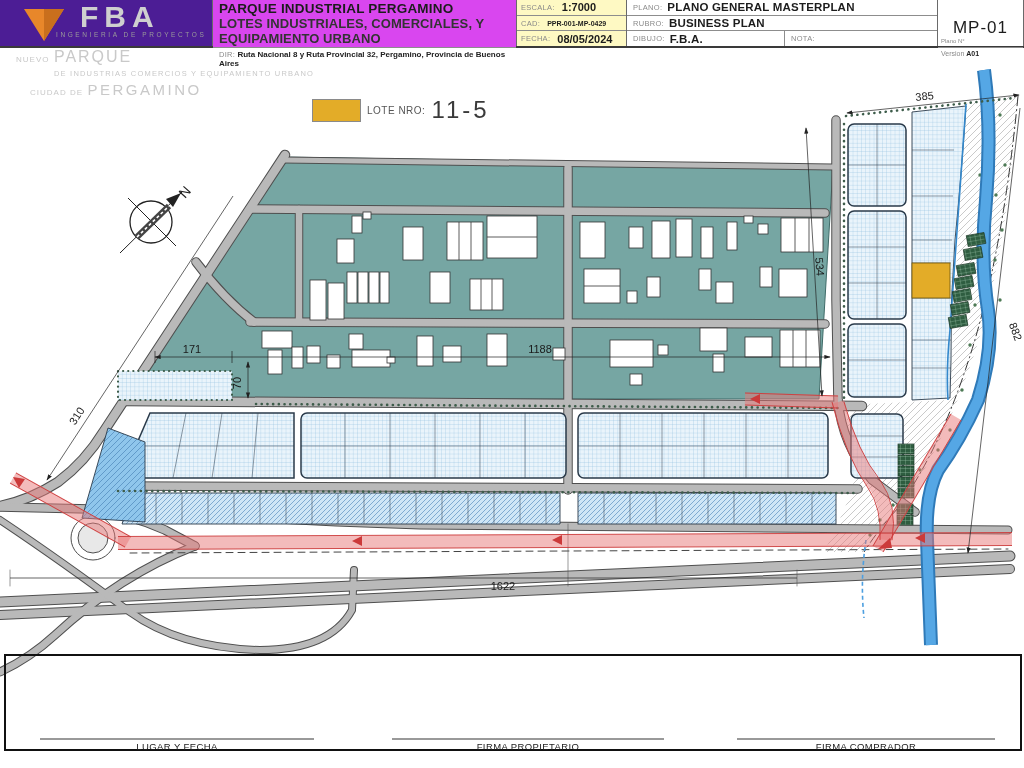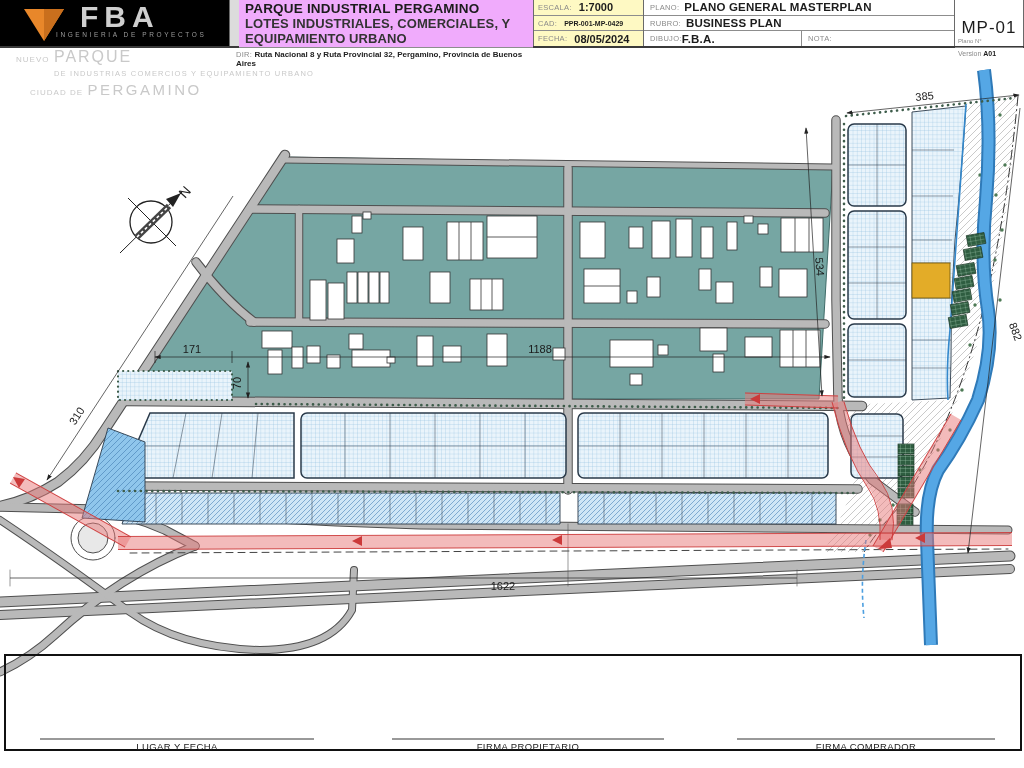--- a/index.html
+++ b/index.html
@@ -3,43 +3,43 @@
 <meta charset="utf-8">
 <style>
   html,body{margin:0;padding:0;background:#fff;}
   .sheet{position:relative;width:1024px;height:768px;background:#fff;overflow:hidden;
          font-family:"Liberation Sans",sans-serif;color:#222;}
   
   .tb{position:absolute;left:0;top:0;width:1024px;height:48px;background:#dcdcdc;
       border-bottom:2px solid #3a3a3a;display:flex;box-sizing:border-box;}
   .tb *{box-sizing:border-box;}
   .tb .cell{border-right:1px solid #6a6a6a;height:100%;}
-  .logo-cell{width:230px;position:relative;background:#000000;}
+  .logo-cell{width:213px;position:relative;background:#4c1d95;}
   .logo-tri{position:absolute;left:22px;top:5px;}
   .logo-brand{position:absolute;left:80px;top:0px;font-size:30px;font-weight:bold;
               letter-spacing:6px;color:#cfcfcf;}
   .logo-tag{position:absolute;left:56px;top:31px;font-size:6.5px;letter-spacing:2.6px;color:#9a9a9a;}
   .proj-cell{width:304px;display:flex;flex-direction:column;}
-  .proj-top{flex:0 0 29px;background:#f0abfc;border-bottom:1px solid #8d8d8d;padding:1px 6px;margin-left:9px;}
+  .proj-top{flex:0 0 29px;background:#d946ef;border-bottom:1px solid #8d8d8d;padding:1px 6px;}
   .proj-title{font-size:13.5px;font-weight:bold;letter-spacing:.2px;line-height:15px;color:#1c1c1c;}
   .proj-sub{font-size:13px;font-weight:bold;color:#333;letter-spacing:.1px;}
   .proj-dir{flex:1;background:#fff;padding:2px 6px;font-size:8px;color:#222;font-weight:bold;}
   .lbl{color:#8a8a8a;font-weight:normal;font-size:7.5px;letter-spacing:.3px;}
   .meta1-cell{width:110px;display:flex;flex-direction:column;background:#dcdcdc;}
   .mrow{flex:1;background:#fef9c3;border-bottom:1px solid #8d8d8d;display:flex;align-items:center;
         padding:0 4px;gap:7px;white-space:nowrap;overflow:hidden;}
   .mrow:last-child{border-bottom:none;}
   .v-lg{font-size:11px;font-weight:bold;color:#1c1c1c;}
   .v-sm{font-size:7px;font-weight:bold;color:#1c1c1c;}
   .meta2-cell{width:311px;display:flex;flex-direction:column;}
   .m2row{flex:1;background:#fff;border-bottom:1px solid #8d8d8d;display:flex;align-items:center;
          padding:0 6px;gap:5px;white-space:nowrap;}
   .m2row:last-child{border-bottom:none;padding:0;}
   .v-md{font-size:11.5px;font-weight:bold;color:#1c1c1c;letter-spacing:.2px;}
-  .half{flex:1;height:100%;display:flex;align-items:center;padding:0 6px;}
+  .half{flex:1;height:100%;display:flex;align-items:center;gap:5px;padding:0 6px;}
   .half+.half{border-left:1px solid #8d8d8d;}
   .sheetno-cell{flex:1;border-right:none;display:flex;flex-direction:column;background:#fff;}
   .sheetno-num{flex:0 0 24px;font-size:17px;letter-spacing:1px;color:#1c1c1c;text-align:center;padding-top:18px;}
   .sheetno-sub{flex:0 0 9px;font-size:6px;color:#8a8a8a;padding-left:3px;}
   .sheetno-ver{flex:1;border-top:1px solid #8d8d8d;font-size:7px;padding:2px 3px;color:#8a8a8a;}
   .sheetno-ver b{color:#1c1c1c;}
   
   .wm{position:absolute;left:16px;top:50px;color:#c9c9c9;line-height:14px;white-space:nowrap;}
   .wm .sm{font-size:8px;letter-spacing:1px;}
   .wm .bg1{font-size:16px;letter-spacing:2px;}
@@ -439,20 +439,25 @@
   </div>
 
   <div class="wm">
     <div><span class="sm">NUEVO</span>
       <span class="bg1">PARQUE</span></div>
     <div class="l2">DE INDUSTRIAS COMERCIOS Y EQUIPAMIENTO URBANO</div>
     <div class="l3"><span class="sm">CIUDAD DE</span>
       <span class="bg2">PERGAMINO</span></div>
   </div>
 
+  <div class="legend">
+    <div class="sw" style="background: rgb(227, 172, 40);"></div>
+    <span class="lab">LOTE NRO:</span>
+    <span class="val">11-5</span>
+  </div>
 
   <div class="sig">
     <div class="sigline" style="left:34px;width:274px;"></div>
     <div class="siglab" style="left:34px;width:274px;">LUGAR Y FECHA</div>
     <div class="sigline" style="left:386px;width:272px;"></div>
     <div class="siglab" style="left:386px;width:272px;">FIRMA PROPIETARIO</div>
     <div class="sigline" style="left:731px;width:258px;"></div>
     <div class="siglab" style="left:731px;width:258px;">FIRMA COMPRADOR</div>
   </div>
 

